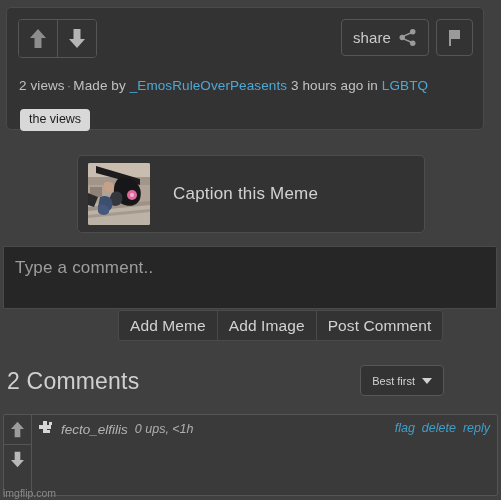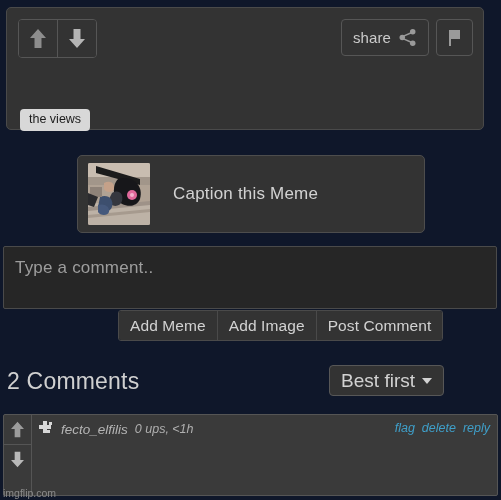--- a/index.html
+++ b/index.html
@@ -12,21 +12,21 @@
     height: 500px;
     overflow: hidden;
     font-family: "Liberation Sans", sans-serif;
     color: #cfcfcf;
     position: relative;
   }
   .page {
     width: 501px;
     height: 500px;
     position: relative;
-    background: #0f172a;
+    background: #404040;
   }
 
   
   .meta-card {
     position: absolute;
     left: 6px;
     top: 7px;
     width: 478px;
     height: 123px;
     background: #333333;
@@ -213,21 +213,21 @@
     box-sizing: border-box;
     background: #333333;
     border: 1px solid #575757;
     border-radius: 4px;
     display: flex;
     align-items: center;
     gap: 7px;
     padding: 0 11px;
   }
   .sort-label {
-    font-size: 19px;
+    font-size: 11px;
     color: #d2d2d2;
   }
   .caret {
     width: 0; height: 0;
     border-left: 5px solid transparent;
     border-right: 5px solid transparent;
     border-top: 6px solid #d2d2d2;
   }
 
   
@@ -339,20 +339,27 @@
           <line x1="5.2" y1="11.2" x2="14.6" y2="15.2" stroke="#9a9a9a" stroke-width="1.6"></line>
         </svg>
       </div>
       <div class="flag-btn">
         <svg width="17" height="18" viewBox="0 0 17 18">
           <path d="M3 1 L3 17 L5 17 L5 10 L14 10 L14 1 Z" fill="#9a9a9a"></path>
         </svg>
       </div>
     </div>
 
+    <div class="meta-line">
+      <span>2 views</span><span class="dot-sep">·</span><span>Made by</span>
+      <span class="lnk">_EmosRuleOverPeasents</span>
+      <span>3 hours ago</span>
+      <span>in</span>
+      <span class="lnk">LGBTQ</span>
+    </div>
 
     <div class="tag-chip">the views</div>
   </div>
 
   <div class="caption-card">
     <div class="thumb">
       <svg width="62" height="62" viewBox="0 0 62 62">
         <rect x="0" y="0" width="62" height="62" fill="#b0a294"></rect>
         <rect x="0" y="0" width="62" height="14" fill="#c9bdb0"></rect>
         <rect x="0" y="14" width="62" height="8" fill="#a2968a"></rect>

